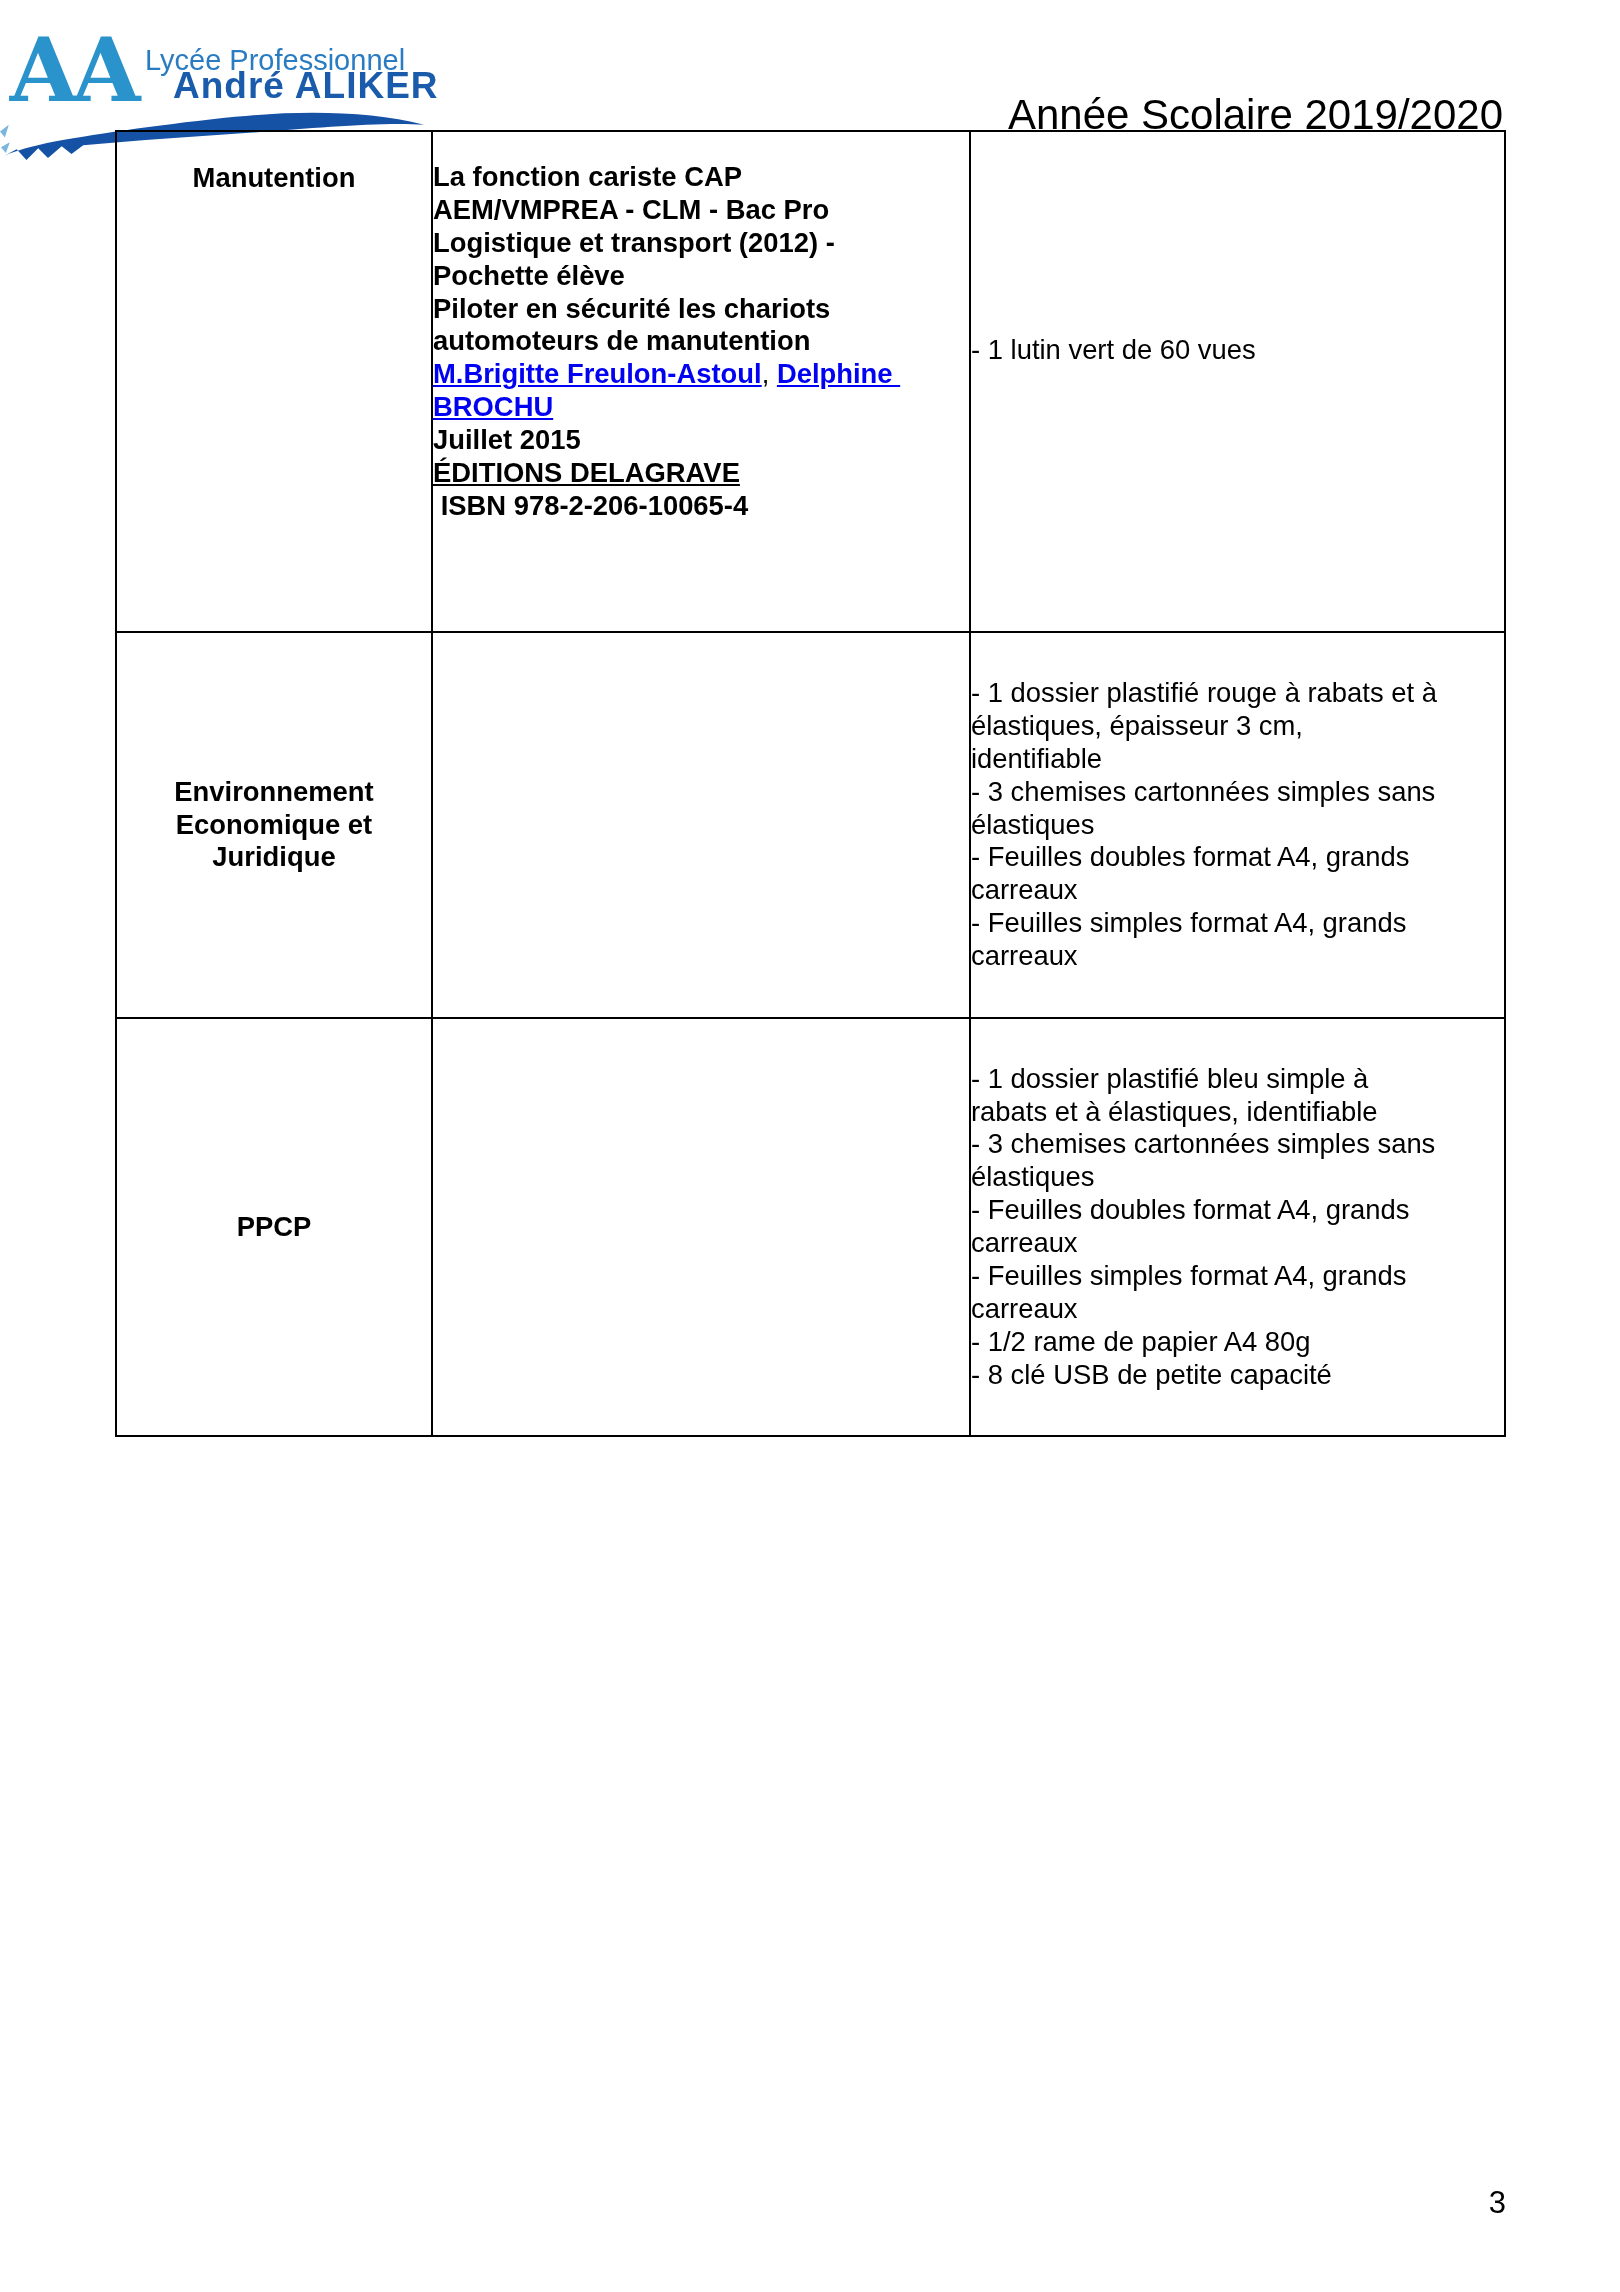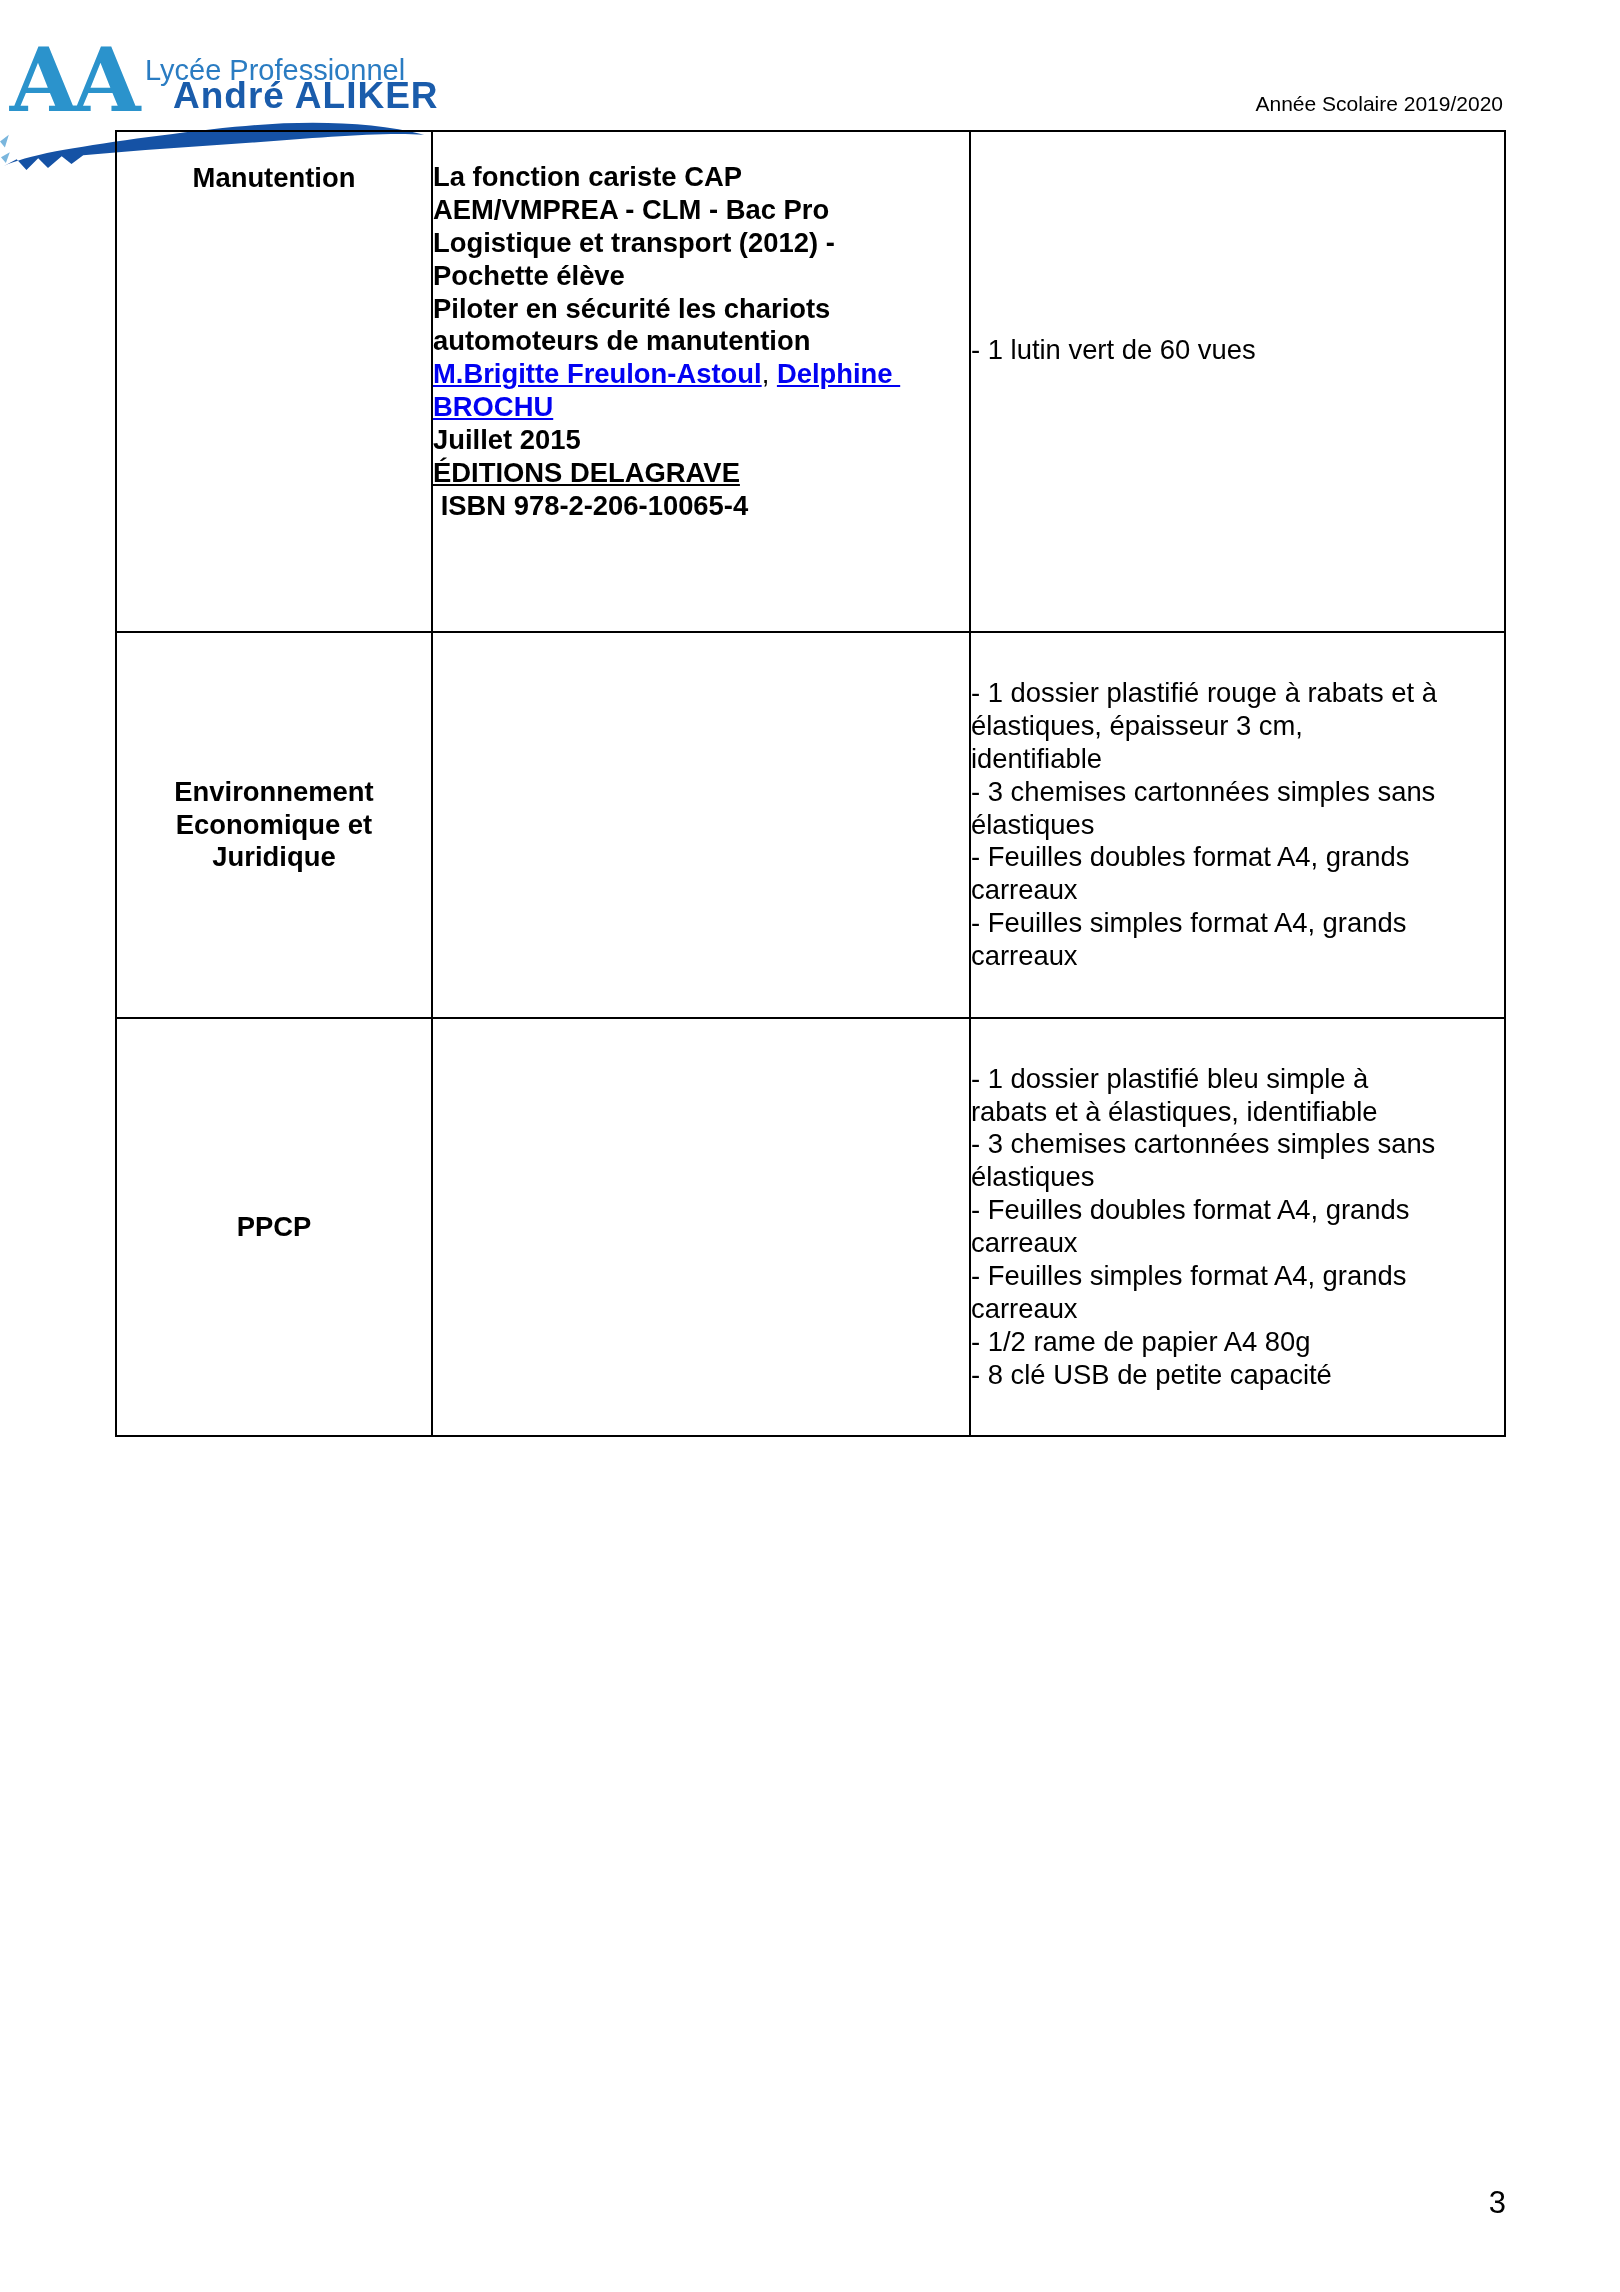--- a/index.html
+++ b/index.html
@@ -13,21 +13,21 @@
     color:#000;
     --link:#0202f2;
     --monogram:#2b93cc;
     --school1:#2a7cc2;
     --school2:#1a5cab;
     --swoosh:#1552a5;
     --swoosh-light:#7ab6dd;
   }
 
   
-  .logo{position:absolute;left:0;top:10px;width:451px;height:167px;text-align:center;}
+  .logo{position:absolute;left:0;top:0;width:451px;height:167px;text-align:center;}
   .monogram{
     position:absolute;left:9.8px;top:25.5px;
     font-family:"DejaVu Serif",serif;font-weight:bold;
     font-size:88px;line-height:1;letter-spacing:-5.9px;
     color:var(--monogram);
   }
   .school1{
     position:absolute;left:145px;top:46px;
     font-size:29px;line-height:1;color:var(--school1);
   }
@@ -37,21 +37,21 @@
     color:var(--school2);
     margin-left:30px;
   }
   .swoosh{position:absolute;left:0;top:108px;}
   .swoosh .main{fill:var(--swoosh);}
   .swoosh .frag{fill:var(--swoosh-light);}
 
   
   .year{
     position:absolute;left:915px;top:92px;width:588px;
-    text-align:right;font-size:21px;line-height:1.1;
+    text-align:right;font-size:42px;line-height:1.1;
   }
 
   
   table.supplies{
     position:absolute;left:115px;top:130px;
     border-collapse:collapse;table-layout:fixed;width:1389px;
   }
   table.supplies col.c1{width:316px;}
   table.supplies col.c2{width:538px;}
   table.supplies col.c3{width:535px;}

